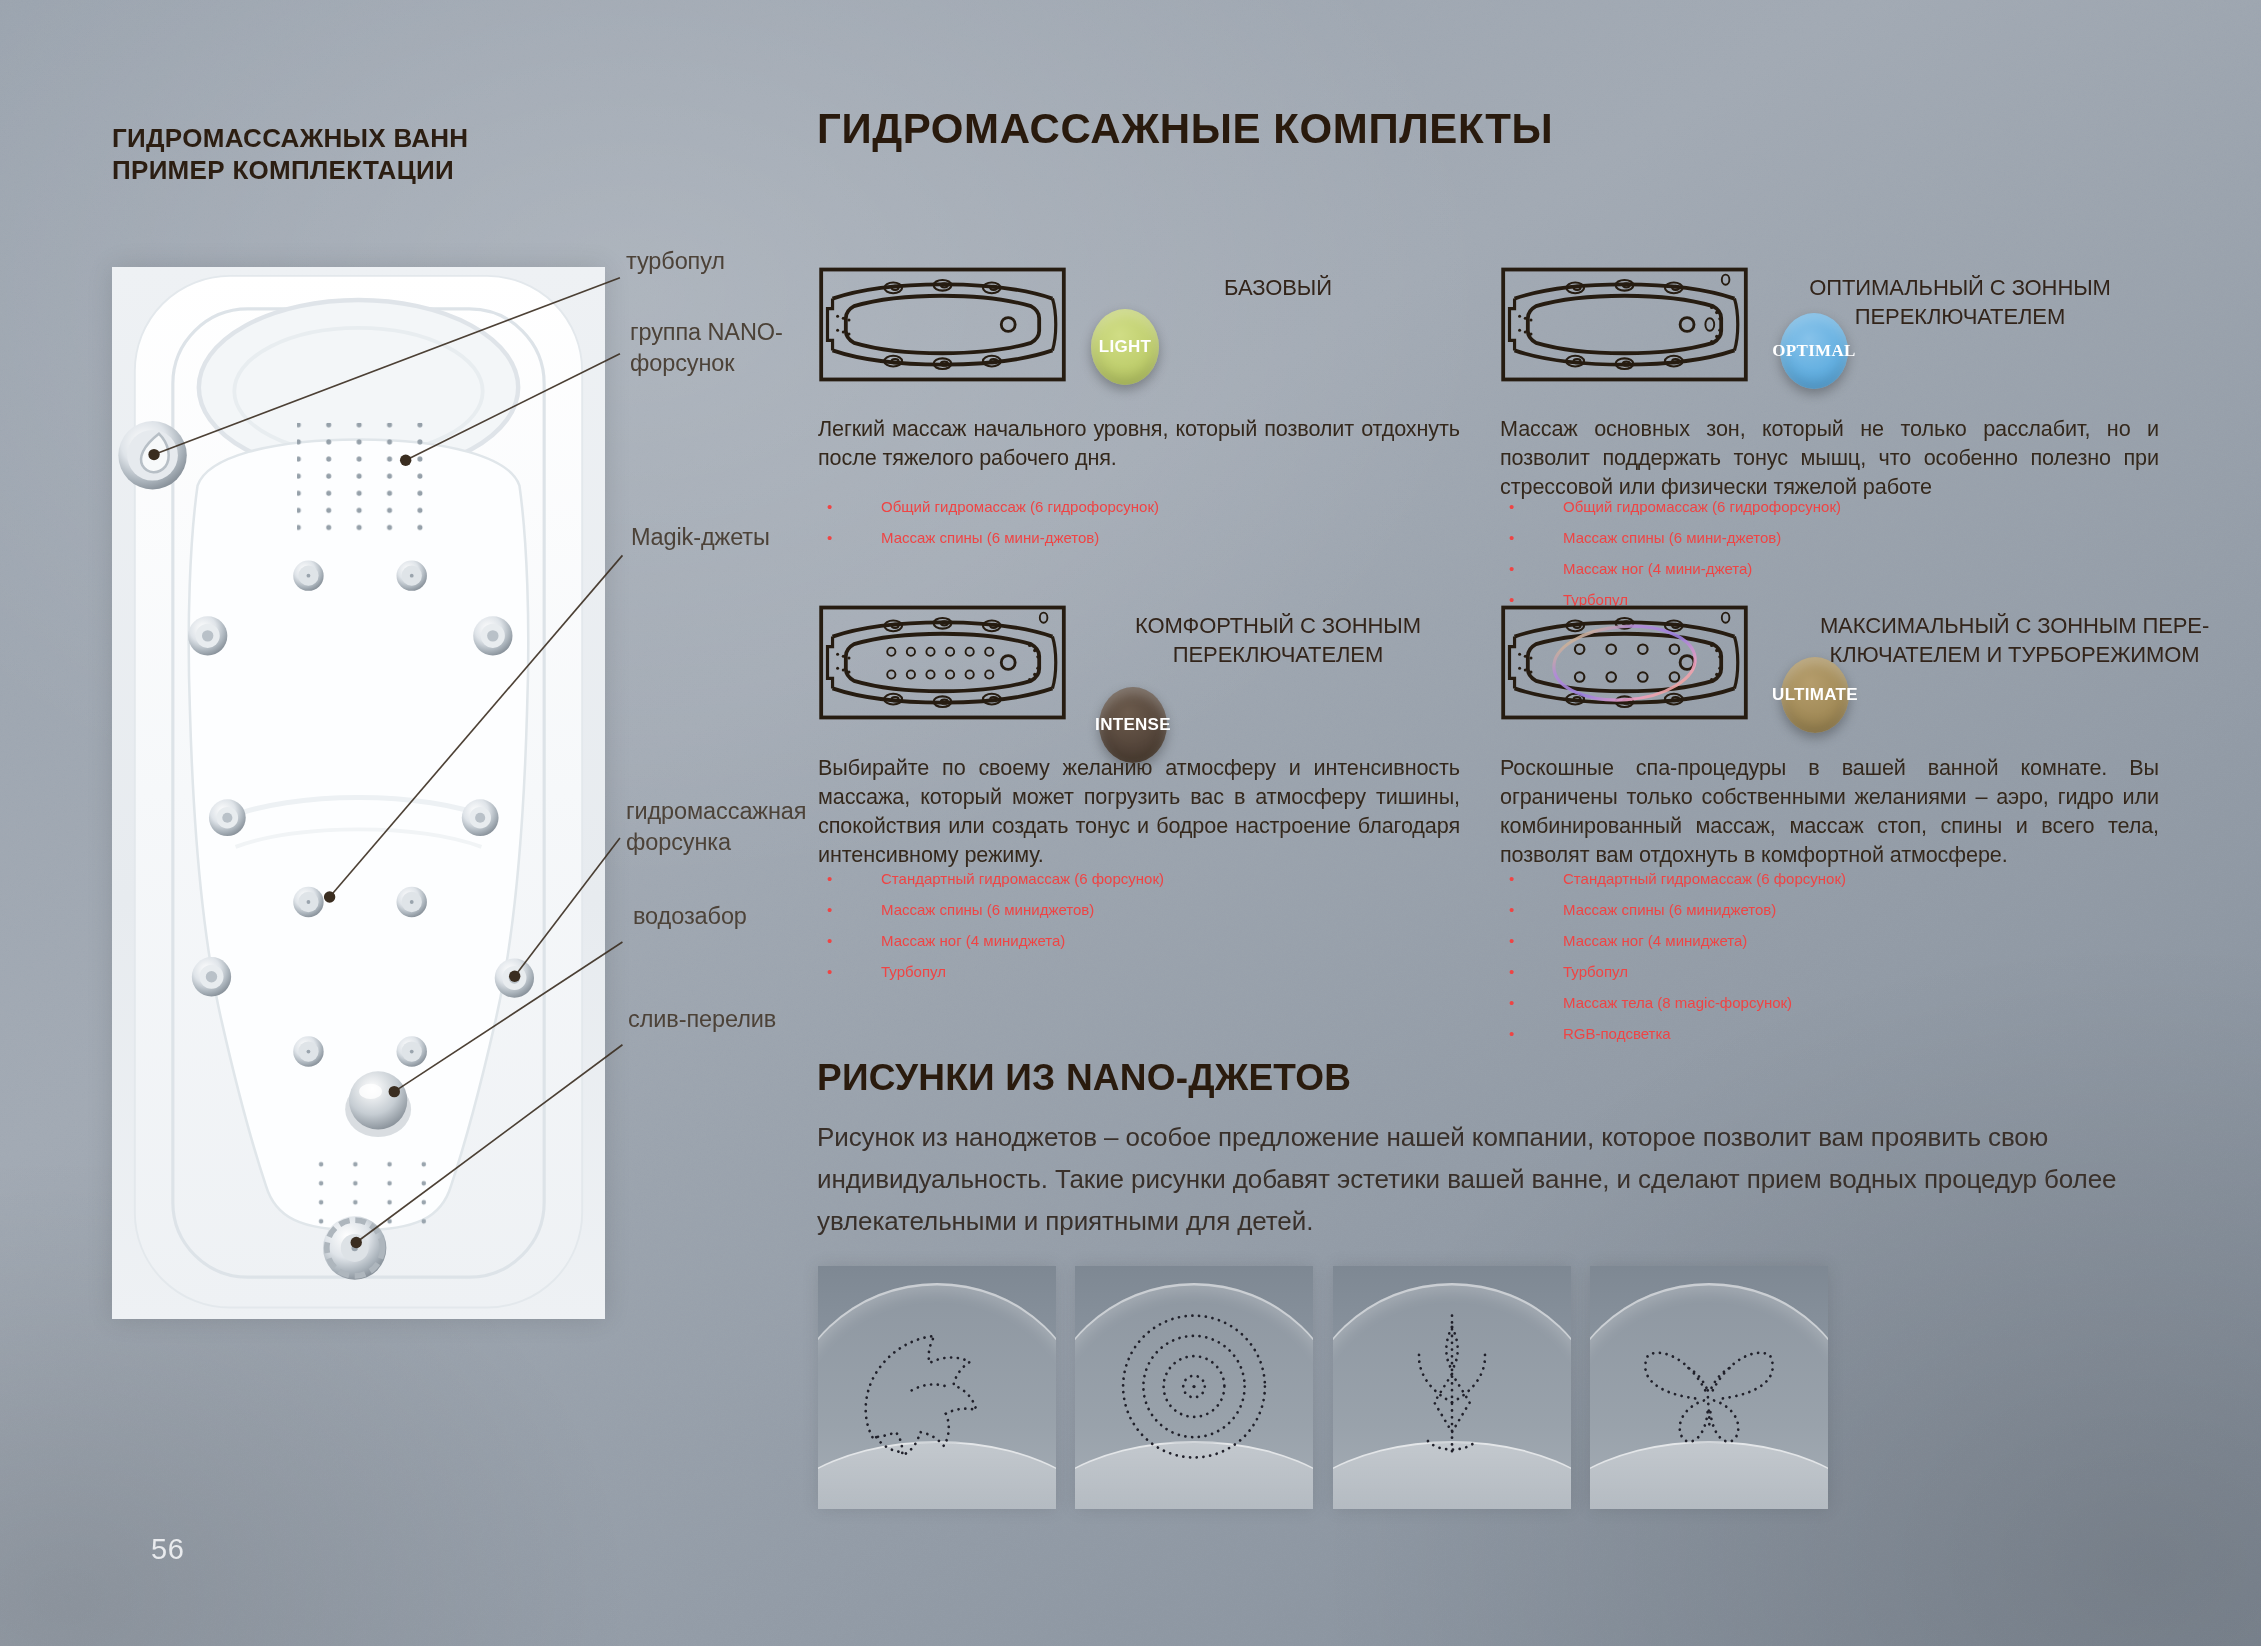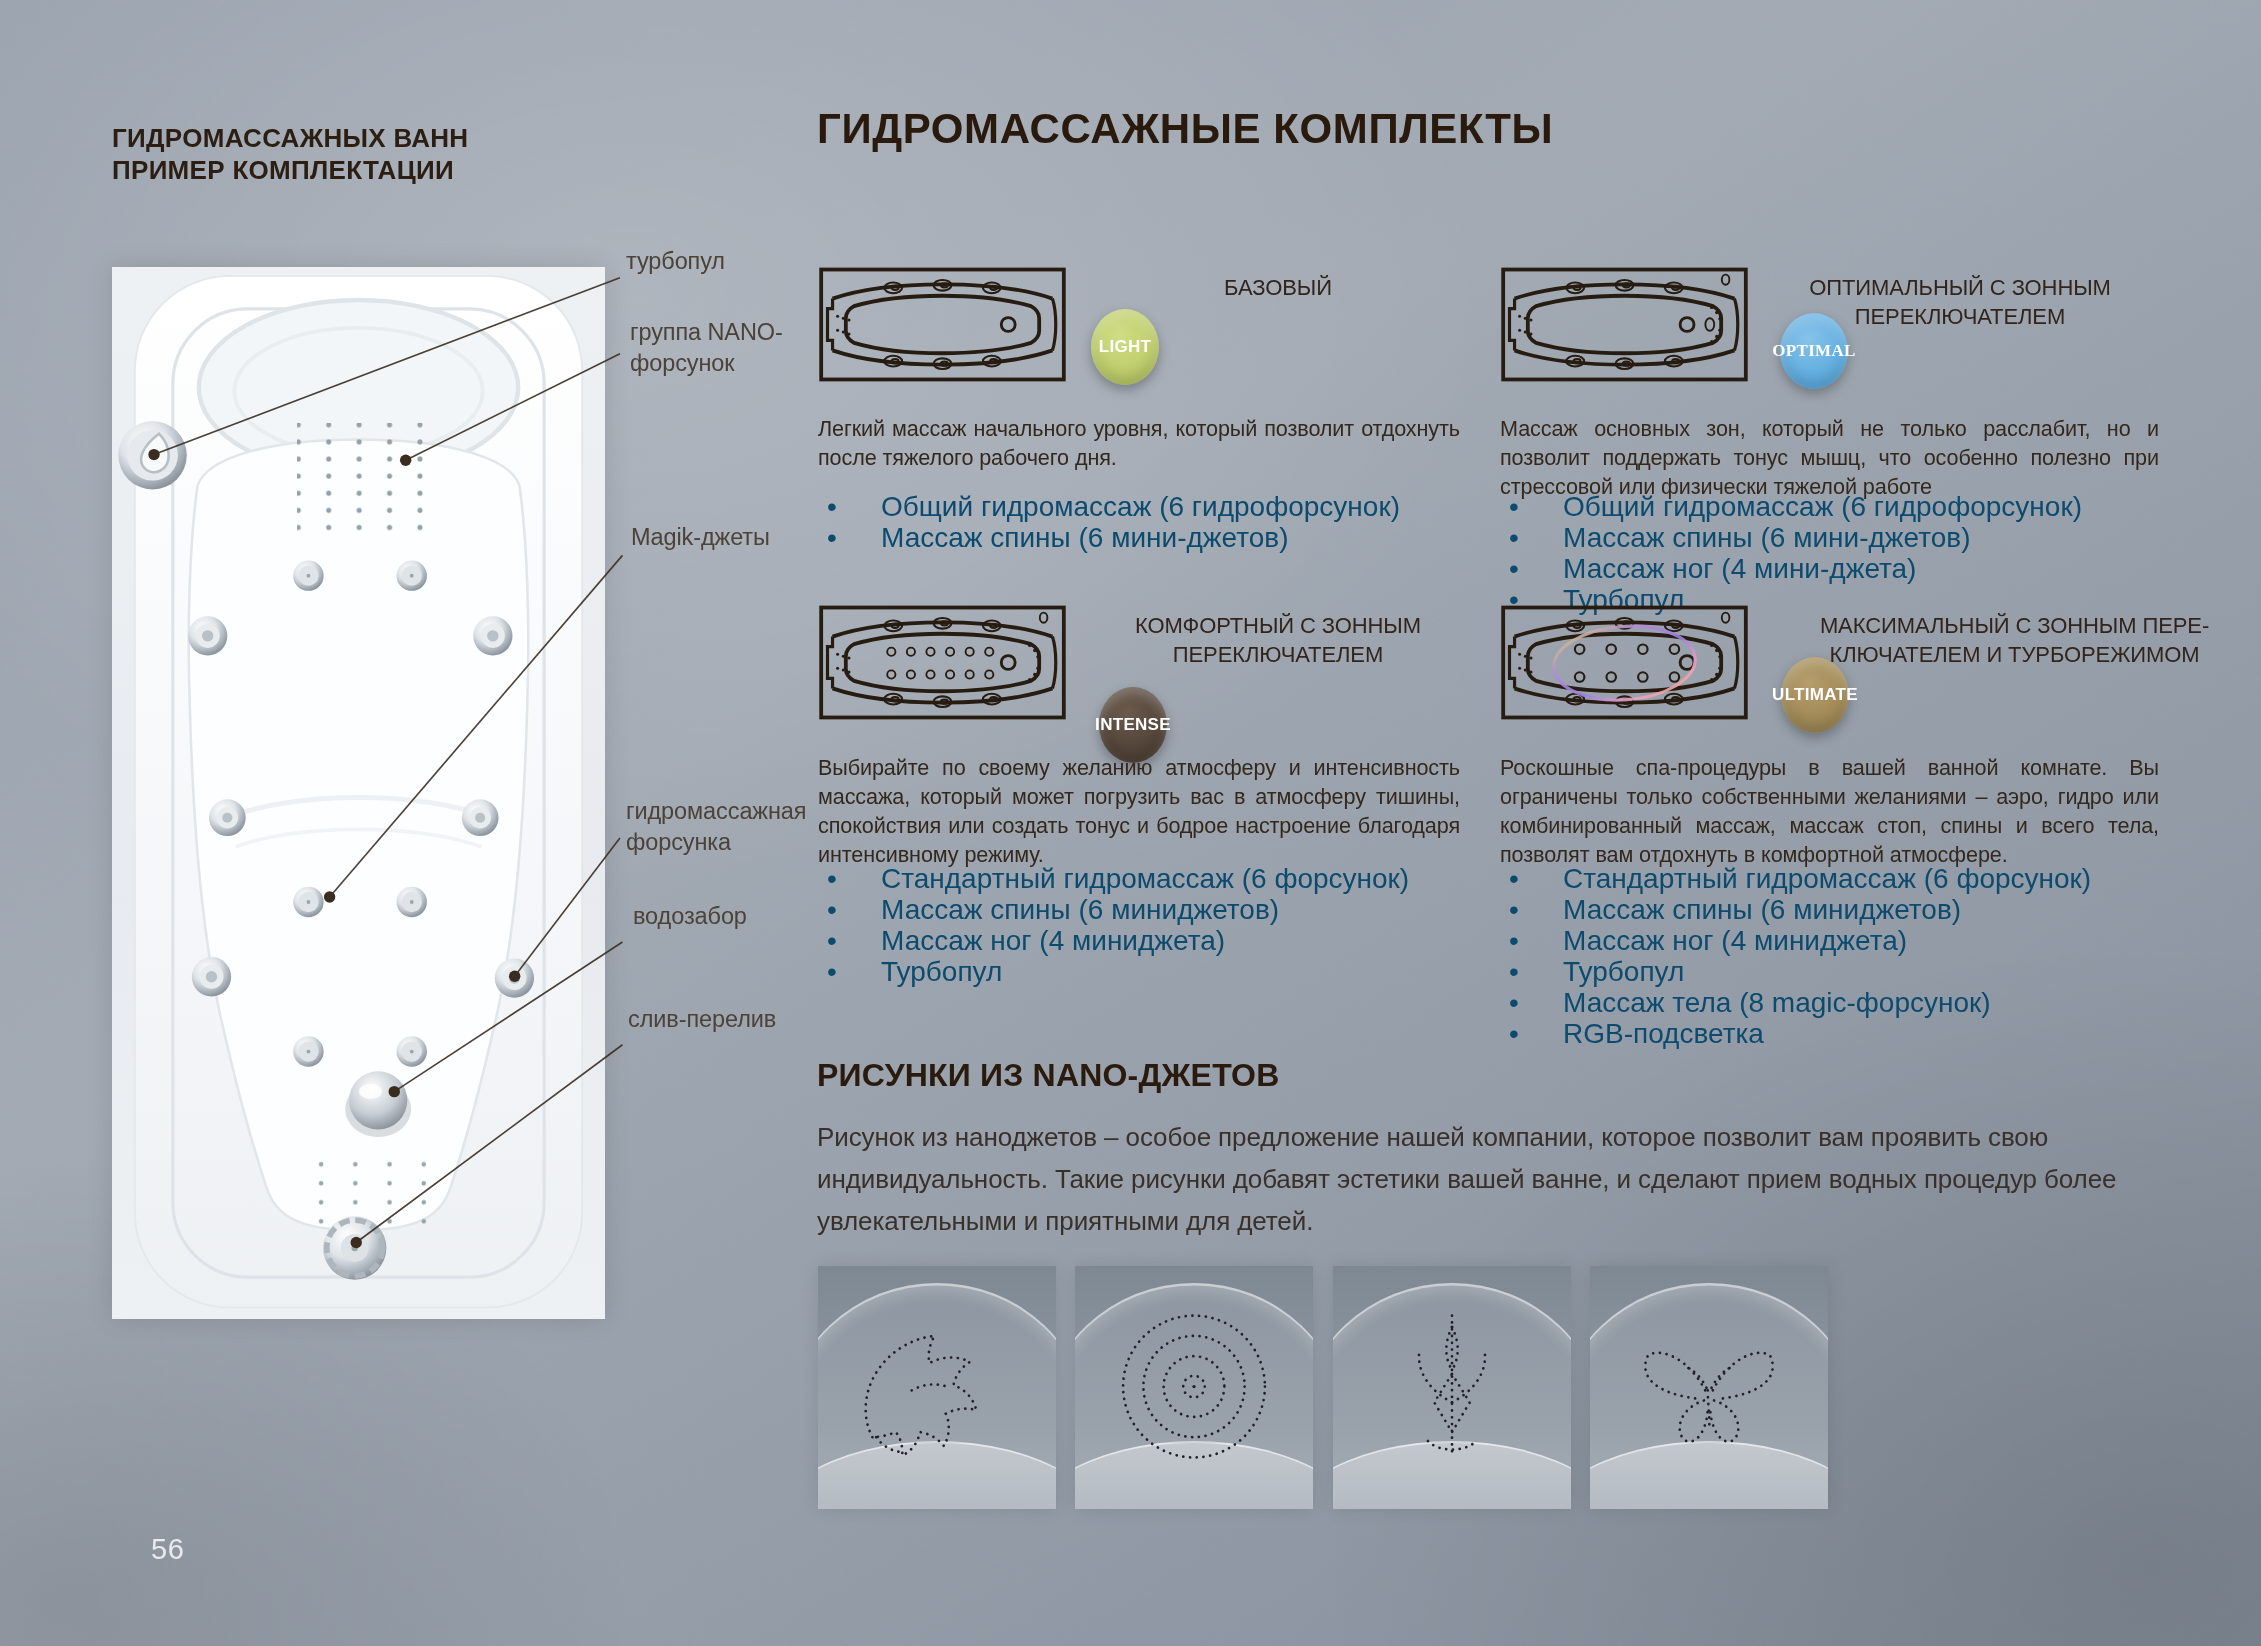--- a/index.html
+++ b/index.html
@@ -27,33 +27,33 @@
   .photo svg{display:block;}
 
   
   .callout{font-size:23.5px;color:#4c4238;line-height:1.32;letter-spacing:-0.1px;}
   .leader-lines{left:0;top:0;pointer-events:none;}
 
   
   .kit-icon{width:249px;height:115px;}
   .kit-head{font-size:22px;color:#32241a;line-height:1.33;letter-spacing:-0.1px;text-transform:uppercase;text-align:center;}
   .kit-desc{font-size:21.6px;color:#34281c;line-height:1.34;text-align:justify;letter-spacing:-0.1px;}
-  .features{list-style:none;margin:0;padding:0;font-size:28px;color:#0c4a6e;}
+  .features{list-style:none;margin:0;padding:0;font-size:15px;color:#ef4444;}
   .features li{position:relative;padding-left:63px;line-height:31px;}
   .features li::before{content:"\2022";position:absolute;left:9px;top:0;}
   .badge{width:68px;height:76px;border-radius:50%;display:flex;align-items:center;justify-content:center;
     color:#fff;font-weight:700;font-size:17px;letter-spacing:0.3px;
     box-shadow:0 5px 11.4px rgba(0,0,0,.28), inset 0 6.3px 11.4px rgba(255,255,255,.28), inset 0 -7.6px 12.7px rgba(0,0,0,.12);}
   .badge-light{background:radial-gradient(circle at 42% 34%,#d0dd85,#bfce6d 55%,#aaba58);}
   .badge-optimal{background:radial-gradient(circle at 42% 34%,#86c2ea,#63afe0 55%,#4e9bd0);font-family:Liberation Serif, serif;}
   .badge-intense{background:radial-gradient(circle at 42% 34%,#6b5a4c,#54453a 55%,#443729);}
   .badge-ultimate{background:radial-gradient(circle at 42% 34%,#b59d6c,#a28b58 55%,#8c7747);}
 
   
-  .nano-title{left:817px;top:1057px;font-size:32px;font-weight:700;color:#2a1b0e;letter-spacing:0.2px;}
+  .nano-title{left:817px;top:1057px;font-size:37px;font-weight:700;color:#2a1b0e;letter-spacing:0.2px;}
   .nano-text{left:817px;top:1116px;width:1415px;font-size:26px;color:#39302a;line-height:1.62;letter-spacing:-0.1px;}
 
   
   .tile{top:1266px;width:238px;height:243px;overflow:hidden;
     background:linear-gradient(180deg,#7e8893 0%,#8b95a0 40%,#98a1ab 70%,#a3abb4 100%);
     box-shadow:0 0 16.5px rgba(0,0,0,.10);}
   .tile .arch{position:absolute;left:-14%;width:128%;top:7%;height:130%;
     border-radius:50% 50% 0 0 / 46% 46% 0 0;
     background:linear-gradient(180deg,#8e97a1 0%,#99a2ab 45%,#a8b0b8 78%,#b3bac1 100%);
     box-shadow:inset 0 2.5px 0 rgba(255,255,255,.45), inset 0 9px 14px rgba(255,255,255,.18);}

